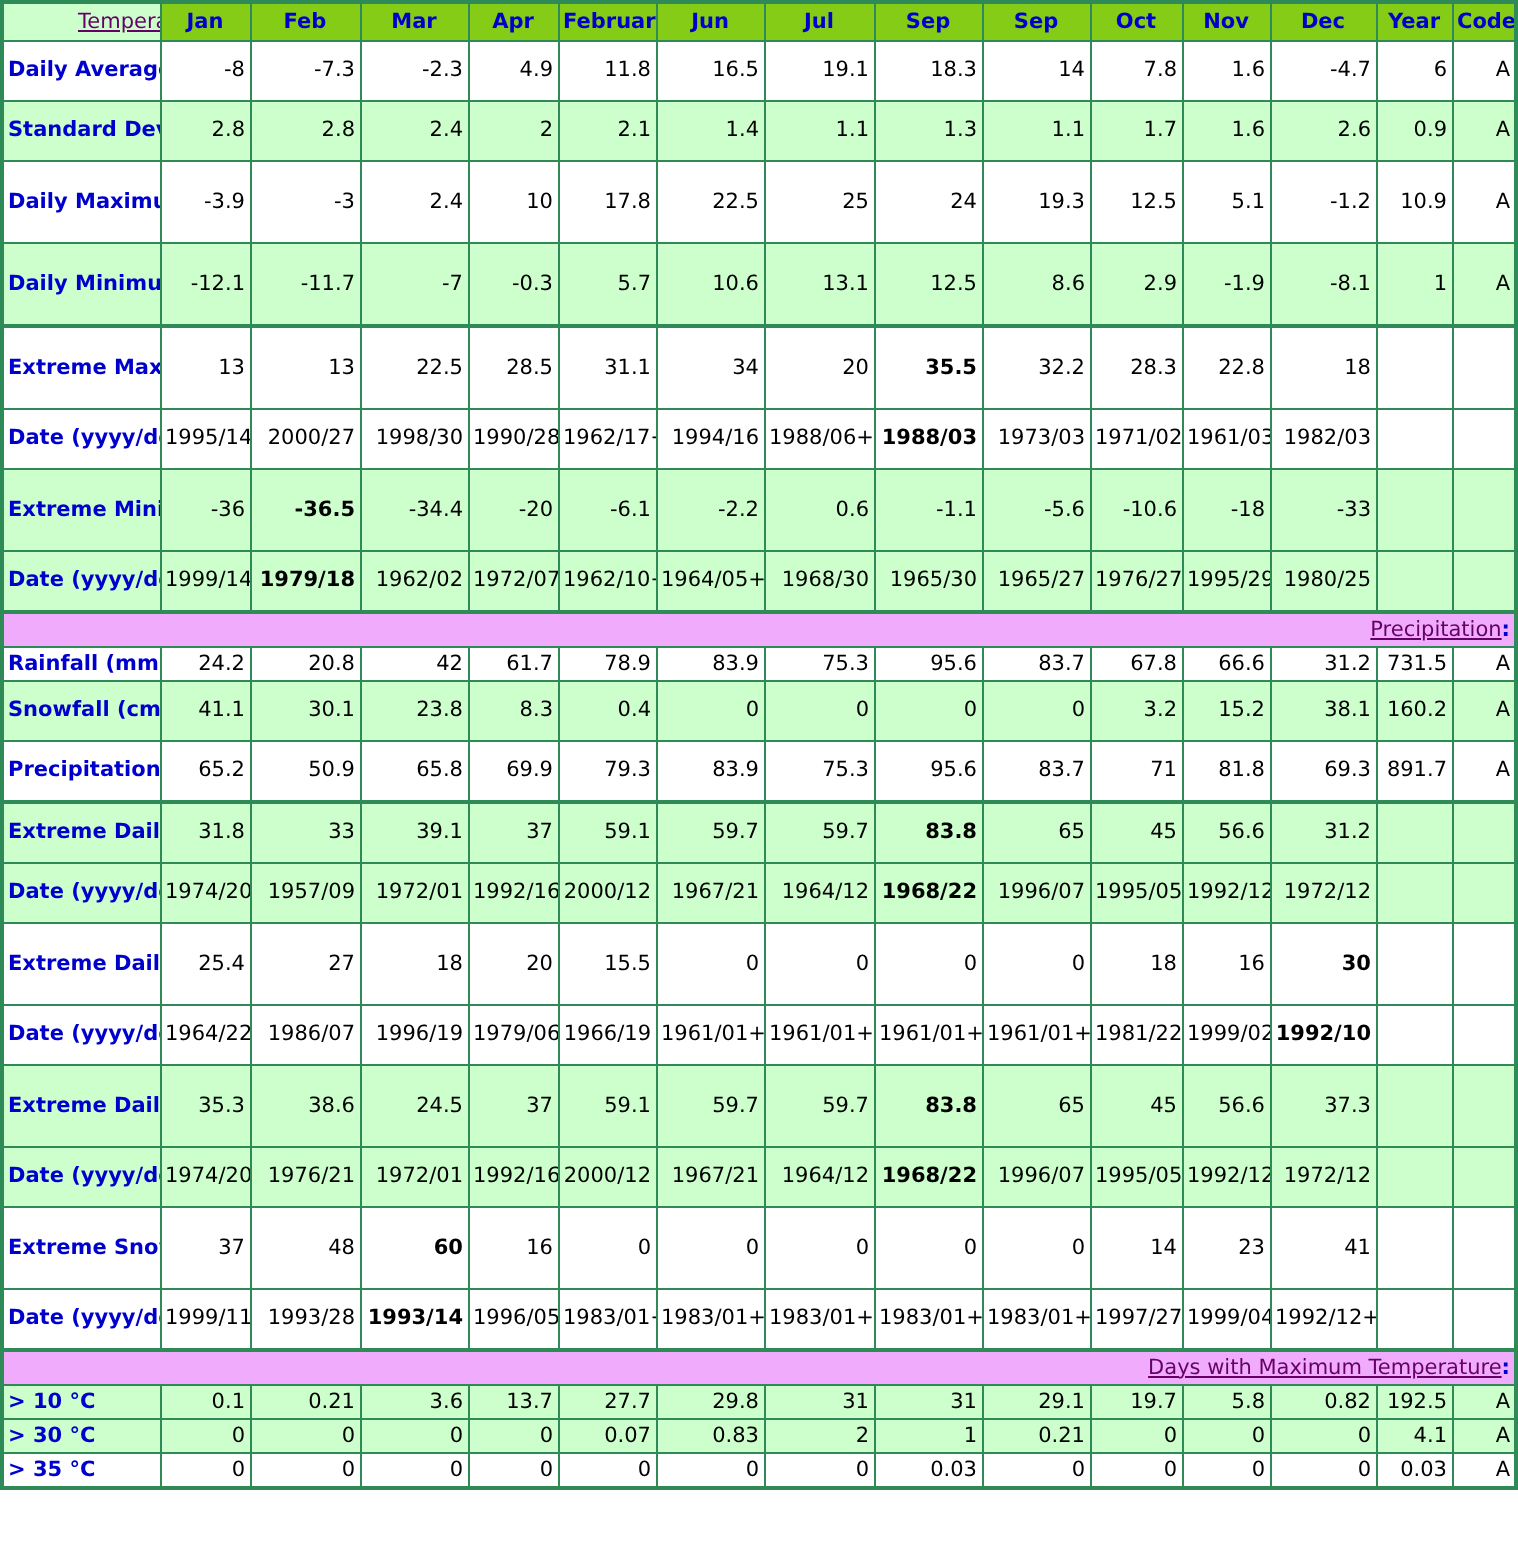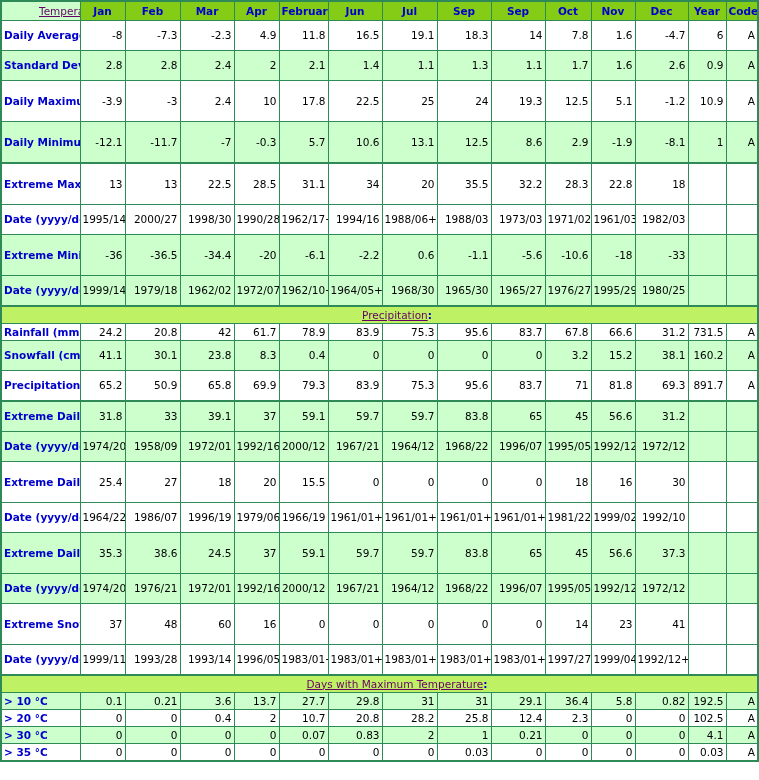--- a/index.html
+++ b/index.html
@@ -20,23 +20,23 @@
   }
   th.month { color: #0000cc; font-weight: bold; background: #84cc16; height: 16px; }
   th.corner { text-align: left; background: #ccffcc; }
   .section-link { color: #660066; font-weight: normal; text-decoration: underline; margin-left: 35px; }
   .colon { color: #0000cc; font-weight: bold; }
   td.label { color: #0000cc; font-weight: bold; text-align: left; white-space: normal; vertical-align: middle; }
   td.val { text-align: right; color: #000; vertical-align: middle; }
   td.code { text-align: right; color: #000; }
   tr.w td { background: #ffffff; }
   tr.g td { background: #ccffcc; }
-  tr.sec td { background: #bef264; text-align: center; height: 14px; }
+  tr.sec td { background: #f0abfc; text-align: right; height: 14px; }
   tr.thick td { border-top: 2px solid #2e8b57; }
-  b.rec { font-weight: normal; }
+  b.rec { font-weight: bold; }
   tr.r3 td { height: 38px; }
   tr.r1 td { height: 14px; }
   tr.rd td { height: 27px; }
 </style>
 </head>
 <body>
 
 <table class="climate">
   <colgroup>
     <col style="width:79px">
@@ -278,21 +278,21 @@
         <td class="val">65</td>
         <td class="val">45</td>
         <td class="val">56.6</td>
         <td class="val">31.2</td>
         <td class="val"></td>
         <td class="code"></td>
       </tr>
       <tr class="g rd">
         <td class="label">Date (yyyy/dd)</td>
         <td class="val">1974/20</td>
-        <td class="val">1958/09</td>
+        <td class="val">1957/09</td>
         <td class="val">1972/01</td>
         <td class="val">1992/16</td>
         <td class="val">2000/12</td>
         <td class="val">1967/21</td>
         <td class="val">1964/12</td>
         <td class="val"><b class="rec">1968/22</b></td>
         <td class="val">1996/07</td>
         <td class="val">1995/05</td>
         <td class="val">1992/12</td>
         <td class="val">1972/12</td>
@@ -408,41 +408,24 @@
         <td class="label">&gt; 10 °C</td>
         <td class="val">0.1</td>
         <td class="val">0.21</td>
         <td class="val">3.6</td>
         <td class="val">13.7</td>
         <td class="val">27.7</td>
         <td class="val">29.8</td>
         <td class="val">31</td>
         <td class="val">31</td>
         <td class="val">29.1</td>
-        <td class="val">36.4</td>
+        <td class="val">19.7</td>
         <td class="val">5.8</td>
         <td class="val">0.82</td>
         <td class="val">192.5</td>
-        <td class="code">A</td>
-      </tr>
-      <tr class="w r1">
-        <td class="label">&gt; 20 °C</td>
-        <td class="val">0</td>
-        <td class="val">0</td>
-        <td class="val">0.4</td>
-        <td class="val">2</td>
-        <td class="val">10.7</td>
-        <td class="val">20.8</td>
-        <td class="val">28.2</td>
-        <td class="val">25.8</td>
-        <td class="val">12.4</td>
-        <td class="val">2.3</td>
-        <td class="val">0</td>
-        <td class="val">0</td>
-        <td class="val">102.5</td>
         <td class="code">A</td>
       </tr>
       <tr class="g r1">
         <td class="label">&gt; 30 °C</td>
         <td class="val">0</td>
         <td class="val">0</td>
         <td class="val">0</td>
         <td class="val">0</td>
         <td class="val">0.07</td>
         <td class="val">0.83</td>

